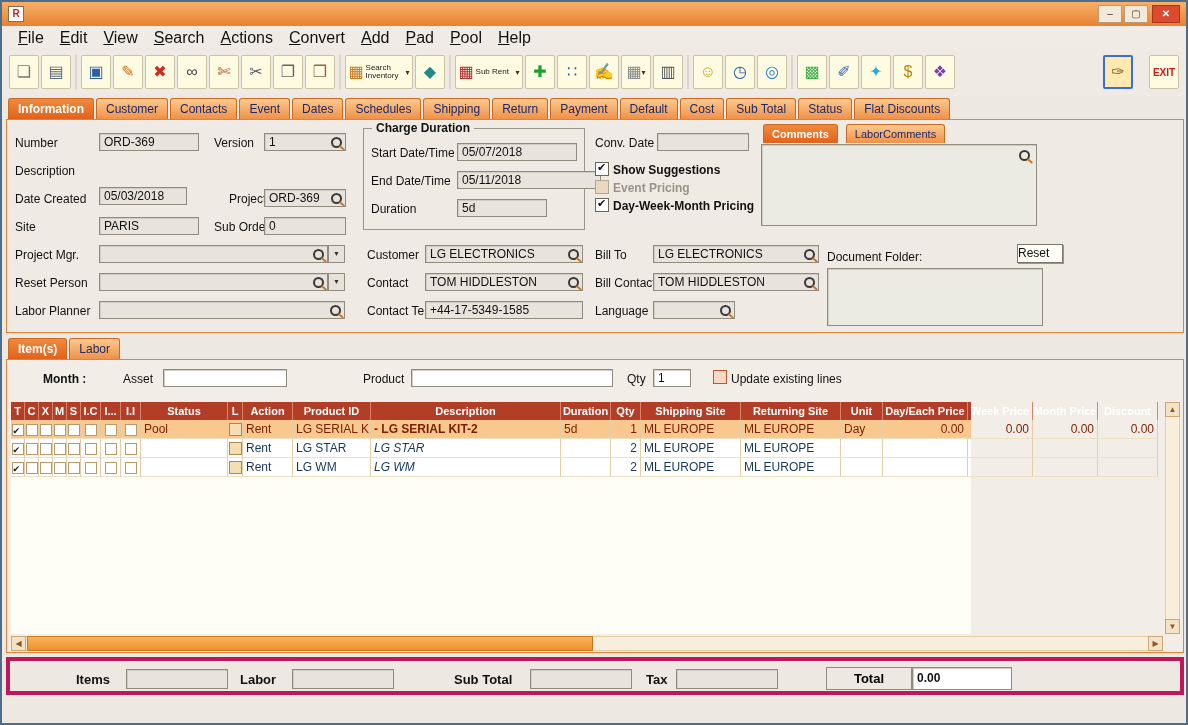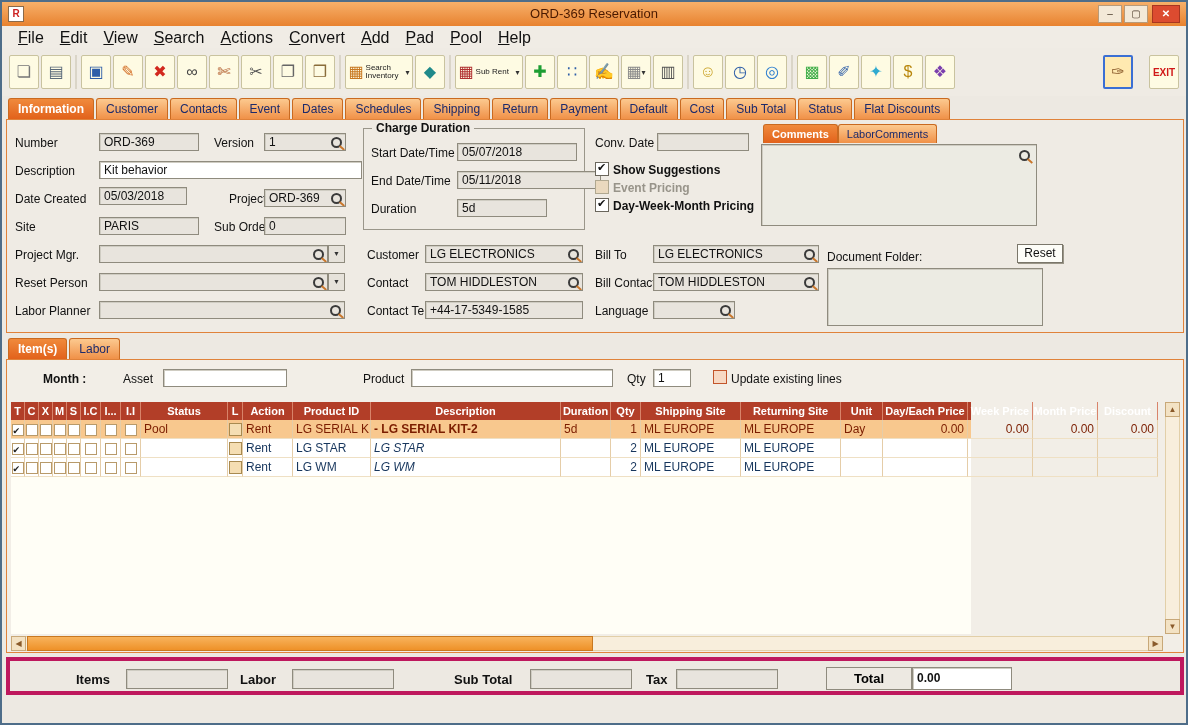--- a/index.html
+++ b/index.html
@@ -50,21 +50,21 @@
   .mag{position:absolute;width:7px;height:7px;border:2px solid #3a3a3a;border-radius:50%;}
   .mag::after{content:"";position:absolute;width:6px;height:2px;background:#C9762A;transform:rotate(40deg);right:-5px;bottom:-3px;}
   .mag.in{right:3px;top:3px;}
   .dd-btn{position:absolute;width:17px;height:18px;background:#E6E2DA;border:1px solid #8F8B7E;box-sizing:border-box;font-size:7px;text-align:center;line-height:15px;color:#333;}
   .gbox{position:absolute;border:1px solid #9A968A;}
   .gbox-title{position:absolute;top:-8px;left:8px;background:#EFEBE4;padding:0 4px;font-size:12px;font-weight:bold;color:#111;}
   .cb{position:absolute;width:12px;height:12px;border:1px solid #6A665C;background:#fff;box-sizing:content-box;}
   .cb.on::after{content:"✔";position:absolute;top:-2px;left:1px;font-size:11px;color:#111;}
   .cb.dis{background:#EAD9BE;border-color:#B0A890;}
   .cb.warm{background:#F7D9C4;border-color:#C2552B;}
-  .btn{position:absolute;background:#FDFDF8;border:1px solid #7A766A;box-shadow:1px 1px 0 #9a9688;font-size:12px;text-align:center;color:#111;box-sizing:border-box;}
+  .btn{position:absolute;background:#FDFDF8;border:1px solid #7A766A;box-shadow:1px 1px 0 #9a9688;font-size:12px;text-align:left;color:#111;box-sizing:border-box;}
   .sunken{position:absolute;background:#ECEBE3;border:1px solid #8F8B7E;box-shadow:inset 1px 1px 0 #CFCCC2;box-sizing:border-box;}
   
   #grid{position:absolute;left:4px;top:42px;width:960px;}
   #grid-head{height:18px;background:#B23E28;white-space:nowrap;}
   .hcell{display:inline-block;height:18px;line-height:18px;box-sizing:border-box;border-right:1px solid #D8836A;color:#fff;
     font-size:11px;font-weight:bold;text-align:center;overflow:hidden;vertical-align:top;}
   #grid-body{height:214px;background:#FFFEF6;}
   .grow{height:19px;white-space:nowrap;}
   .grow.hl{background:#F8C88E;color:#7B1D00;}
   .grow.plain{background:#fff;color:#17365D;}
@@ -87,21 +87,20 @@
   #total-label-box{position:absolute;border:1px solid #8F8B7E;background:#EDE9E2;font-size:13px;font-weight:bold;text-align:center;box-sizing:border-box;}
   #total-value{font-weight:bold;}
 </style>
 </head>
 <body>
 
 <div id="win">
 
   <div id="titlebar">
     <div id="app-icon">R</div>
-    <div id="title-text">ORD-369 Reservation</div>
     <div class="winbtn" id="btn-min">–</div>
     <div class="winbtn" id="btn-max">▢</div>
     <div class="winbtn" id="btn-close">✕</div>
   </div>
 
   <div id="menubar"><span class="menu-item">File</span><span class="menu-item">Edit</span><span class="menu-item">View</span><span class="menu-item">Search</span><span class="menu-item">Actions</span><span class="menu-item">Convert</span><span class="menu-item">Add</span><span class="menu-item">Pad</span><span class="menu-item">Pool</span><span class="menu-item">Help</span></div>
 
   <div id="toolbar">
     <div id="toolbar-left">
         <div class="tb-btn">
@@ -220,21 +219,20 @@
       <div class="tab">Flat Discounts</div>
     </div>
 
   <div id="info-panel">
     <span class="lbl" style="left:8px;top:16px">Number</span>
     <div class="inp" style="left:92px;top:13px;width:100px"><span>ORD-369</span></div>
     <span class="lbl" style="left:207px;top:16px">Version</span>
     <div class="inp" style="left:257px;top:13px;width:82px"><span>1</span><span class="mag in"></span></div>
 
     <span class="lbl" style="left:8px;top:44px">Description</span>
-    <div class="inp white" style="left:92px;top:41px;width:263px"><span>Kit behavior</span></div>
 
     <span class="lbl" style="left:8px;top:72px">Date Created</span>
     <div class="inp" style="left:92px;top:67px;width:88px"><span>05/03/2018</span></div>
     <span class="lbl" style="left:222px;top:72px">Project</span>
     <div class="inp" style="left:257px;top:69px;width:82px"><span>ORD-369</span><span class="mag in"></span></div>
 
     <span class="lbl" style="left:8px;top:100px">Site</span>
     <div class="inp" style="left:92px;top:97px;width:100px"><span>PARIS</span></div>
     <span class="lbl" style="left:207px;top:100px">Sub Orders</span>
     <div class="inp" style="left:257px;top:97px;width:82px"><span>0</span></div>
@@ -278,21 +276,21 @@
     <span class="lbl" style="left:360px;top:156px">Contact</span>
     <div class="inp" style="left:418px;top:153px;width:158px"><span>TOM HIDDLESTON</span><span class="mag in"></span></div>
     <span class="lbl" style="left:588px;top:156px">Bill Contact</span>
     <div class="inp" style="left:646px;top:153px;width:166px"><span>TOM HIDDLESTON</span><span class="mag in"></span></div>
 
     <span class="lbl" style="left:360px;top:184px">Contact Tel #</span>
     <div class="inp" style="left:418px;top:181px;width:158px"><span>+44-17-5349-1585</span></div>
     <span class="lbl" style="left:588px;top:184px">Language</span>
     <div class="inp" style="left:646px;top:181px;width:82px"><span></span><span class="mag in"></span></div>
 
-    <div style="position:absolute;left:756px;top:4px;display:flex;gap:0">
+    <div style="position:absolute;left:756px;top:4px;display:flex;gap:8px">
       <div class="tab small active">Comments</div>
       <div class="tab small">LaborComments</div>
     </div>
     <div class="sunken" style="left:754px;top:24px;width:276px;height:82px">
       <span class="mag" style="right:6px;top:5px"></span>
     </div>
 
     <span class="lbl" style="left:820px;top:130px">Document Folder:</span>
     <div class="btn" style="left:1010px;top:124px;width:46px;height:19px;line-height:17px">Reset</div>
     <div class="sunken" style="left:820px;top:148px;width:216px;height:58px"></div>

